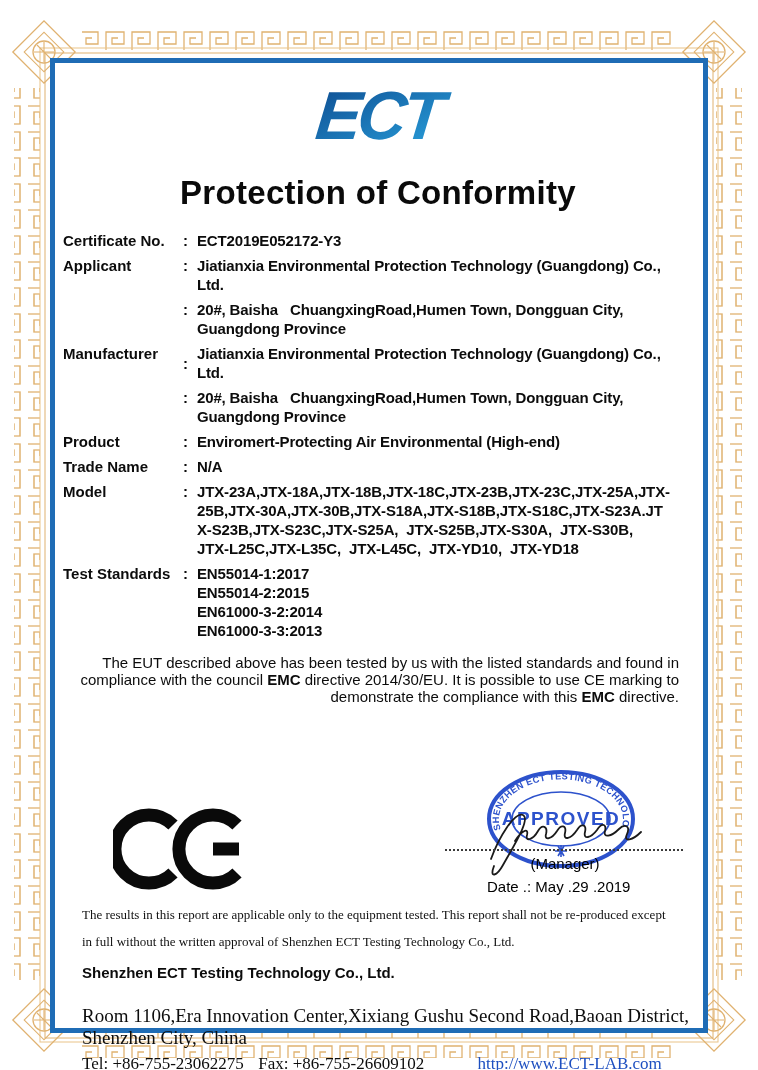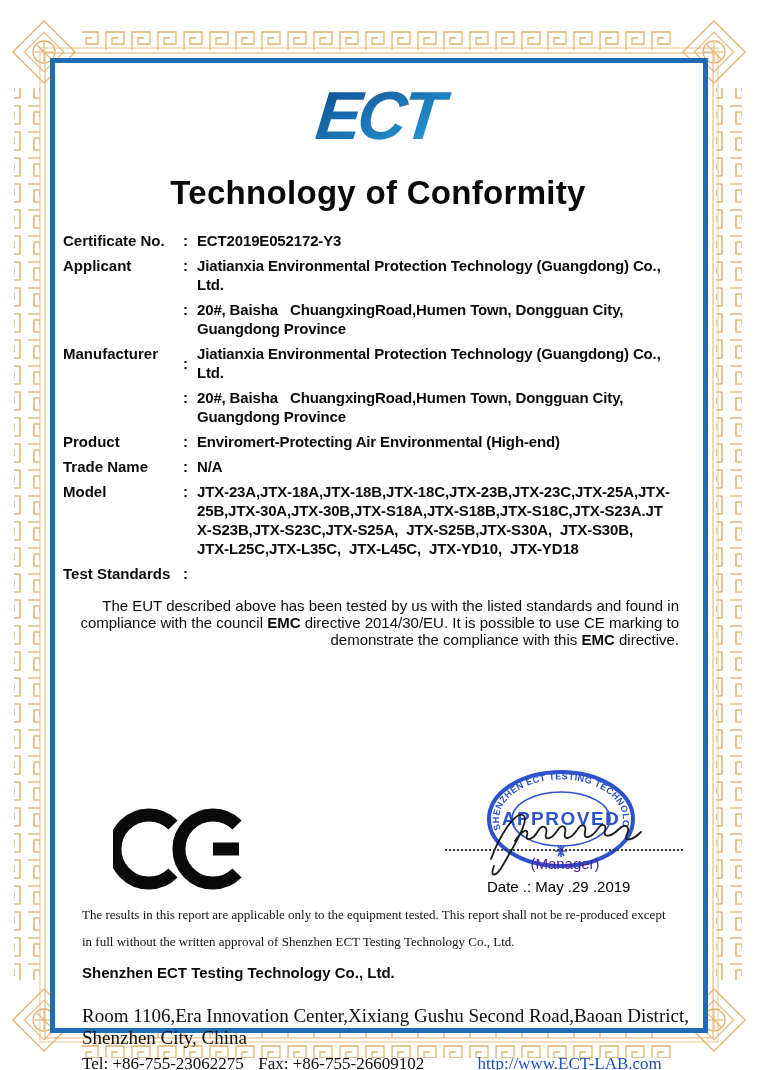--- a/index.html
+++ b/index.html
@@ -26,21 +26,21 @@
 
   .statement{margin:14px 14px 0 14px;font-size:15px;line-height:17px;text-align:right;}
   .statement b{font-weight:bold;}
 
   .ce-mark{position:absolute;left:58px;top:735px;}
 
   .stamp-group{position:absolute;left:390px;top:704px;width:240px;height:132px;}
   .stamp-svg{position:absolute;left:14px;top:0;}
   .dots{position:absolute;left:0;top:82px;width:238px;border-bottom:2.5px dotted #3a3a3a;}
   .manager{position:absolute;left:30px;top:88px;width:180px;text-align:center;
-           font-size:15px;color:#4c1d95;}
+           font-size:15px;color:#000000;}
   .stamp-date{position:absolute;left:42px;top:111px;font-size:15px;color:#000000;}
 
   .footer{position:absolute;left:27px;top:838px;width:628px;}
   .disclaimer{font-family:"Liberation Serif",serif;font-size:13px;line-height:27px;
               white-space:pre-wrap;color:#111;}
   .company{font-size:15px;font-weight:bold;margin-top:9px;}
   .addr{font-family:"Liberation Serif",serif;font-size:19px;margin-top:24px;}
   .telrow{font-family:"Liberation Serif",serif;font-size:17px;margin-top:5px;}
   .telrow .tel{display:inline-block;width:172px;}
   .telrow .fax{display:inline-block;width:215px;}
@@ -85,21 +85,21 @@
         <defs>
           <linearGradient id="lg" x1="0" y1="0" x2="1" y2="1">
             <stop offset="0" stop-color="#0d4a8f"></stop>
             <stop offset="1" stop-color="#2aa3de"></stop>
           </linearGradient>
         </defs>
         <text x="100" y="66" text-anchor="middle" font-family="Liberation Sans, sans-serif" font-size="68" font-weight="bold" font-style="italic" letter-spacing="-4" fill="url(#lg)" transform="skewX(-6)">ECT</text>
       </svg>
     </div>
 
-    <h1 class="title">Technology of Conformity</h1>
+    <h1 class="title">Protection of Conformity</h1>
 
     <div class="fields">
       <div class="frow">
         <span class="flabel">Certificate No.</span>
         <span class="fcolon">:</span>
         <span class="fvalue">ECT2019E052172-Y3</span>
       </div>
       <div class="frow">
         <span class="flabel">Applicant</span>
         <span class="fcolon">:</span>
@@ -138,20 +138,24 @@
         <span class="flabel">Model</span>
         <span class="fcolon">:</span>
         <span class="fvalue">JTX-23A,JTX-18A,JTX-18B,JTX-18C,JTX-23B,JTX-23C,JTX-25A,JTX-
 25B,JTX-30A,JTX-30B,JTX-S18A,JTX-S18B,JTX-S18C,JTX-S23A.JT
 X-S23B,JTX-S23C,JTX-S25A,  JTX-S25B,JTX-S30A,  JTX-S30B,
 JTX-L25C,JTX-L35C,  JTX-L45C,  JTX-YD10,  JTX-YD18</span>
       </div>
       <div class="frow">
         <span class="flabel">Test Standards</span>
         <span class="fcolon">:</span>
+        <span class="fvalue">EN55014-1:2017
+EN55014-2:2015
+EN61000-3-2:2014
+EN61000-3-3:2013</span>
       </div>
     </div>
 
     <p class="statement"><span>The EUT described above has been tested by us with the listed standards and found in compliance with the council </span><b>EMC</b><span> directive 2014/30/EU. It is possible to use CE marking to demonstrate the compliance with this </span><b>EMC</b><span> directive.</span></p>
 
     <svg class="ce-mark" width="140" height="102" viewBox="0 0 140 100" xmlns="http://www.w3.org/2000/svg">
       <path d="M60 26 A34 34 0 1 0 60 74" fill="none" stroke="#0a0a0a" stroke-width="13"></path>
       <path d="M124 26 A34 34 0 1 0 124 74" fill="none" stroke="#0a0a0a" stroke-width="13"></path>
       <path d="M100 50 H126" fill="none" stroke="#0a0a0a" stroke-width="13"></path>
     </svg>

